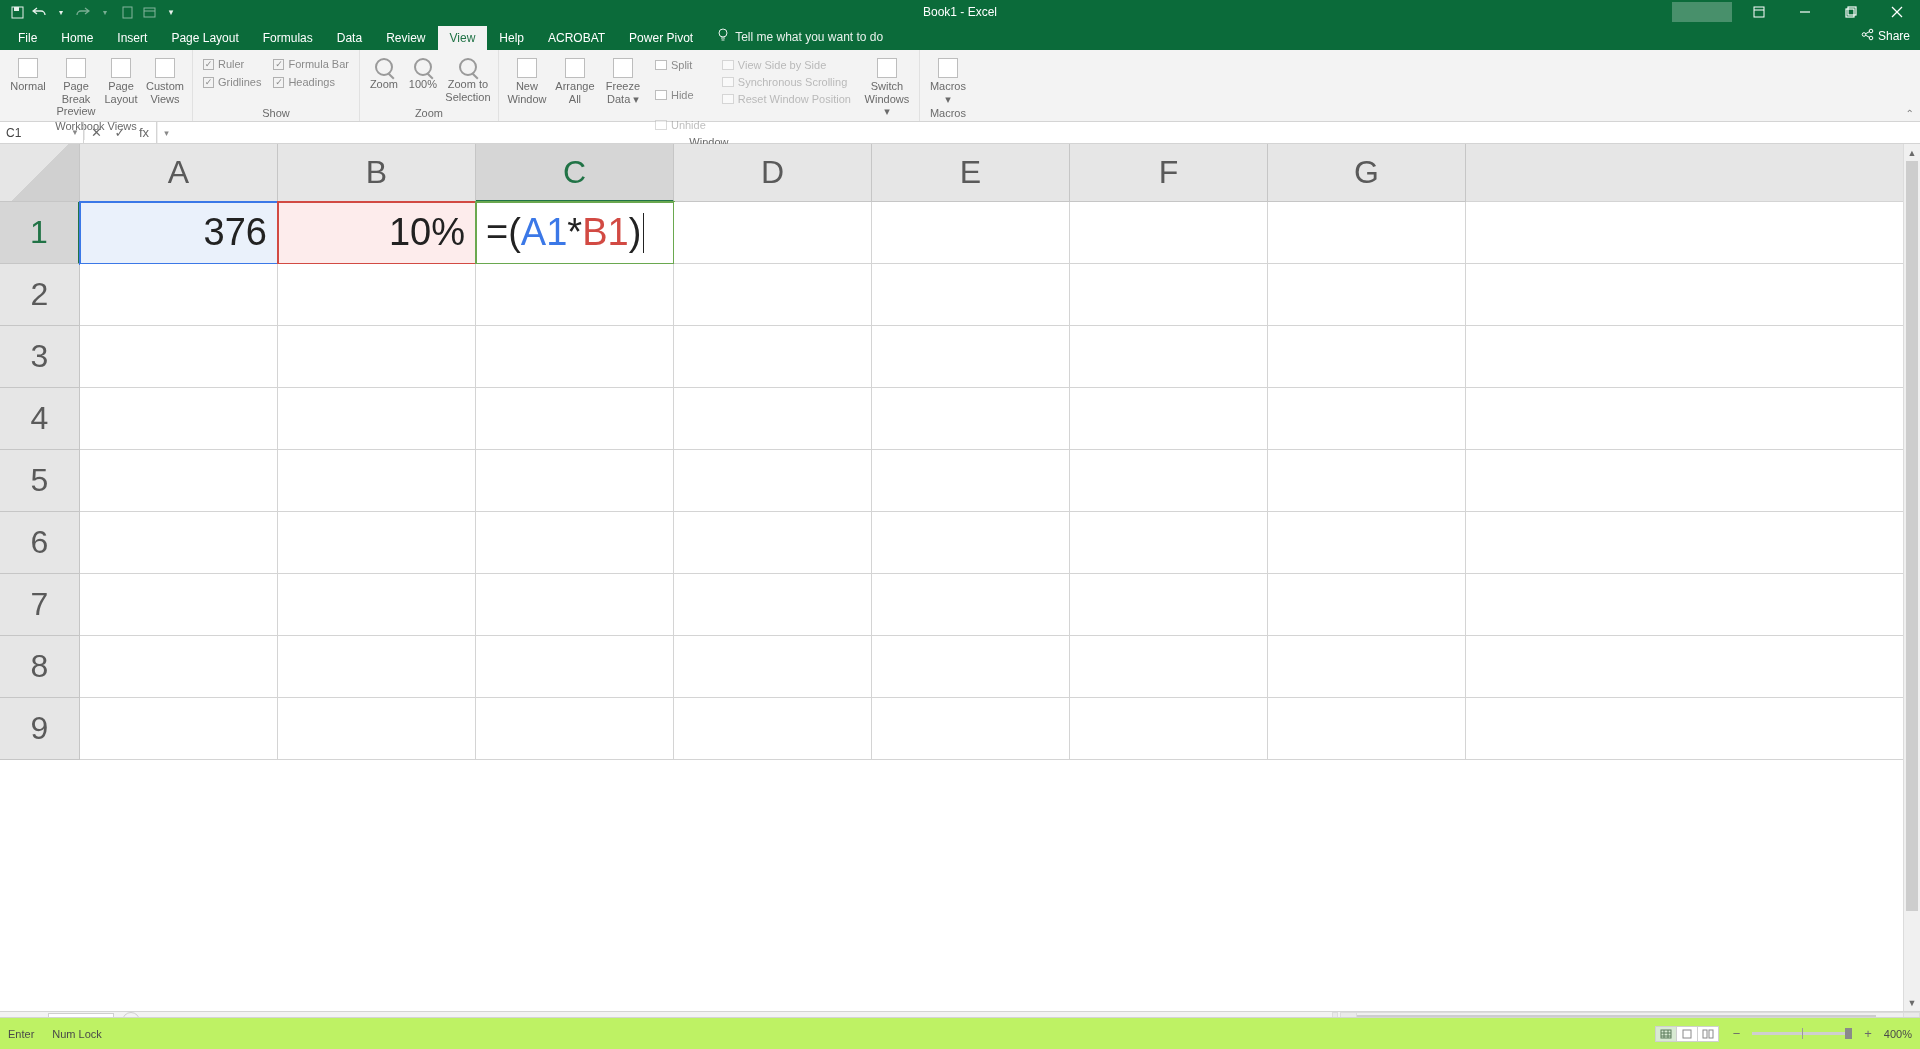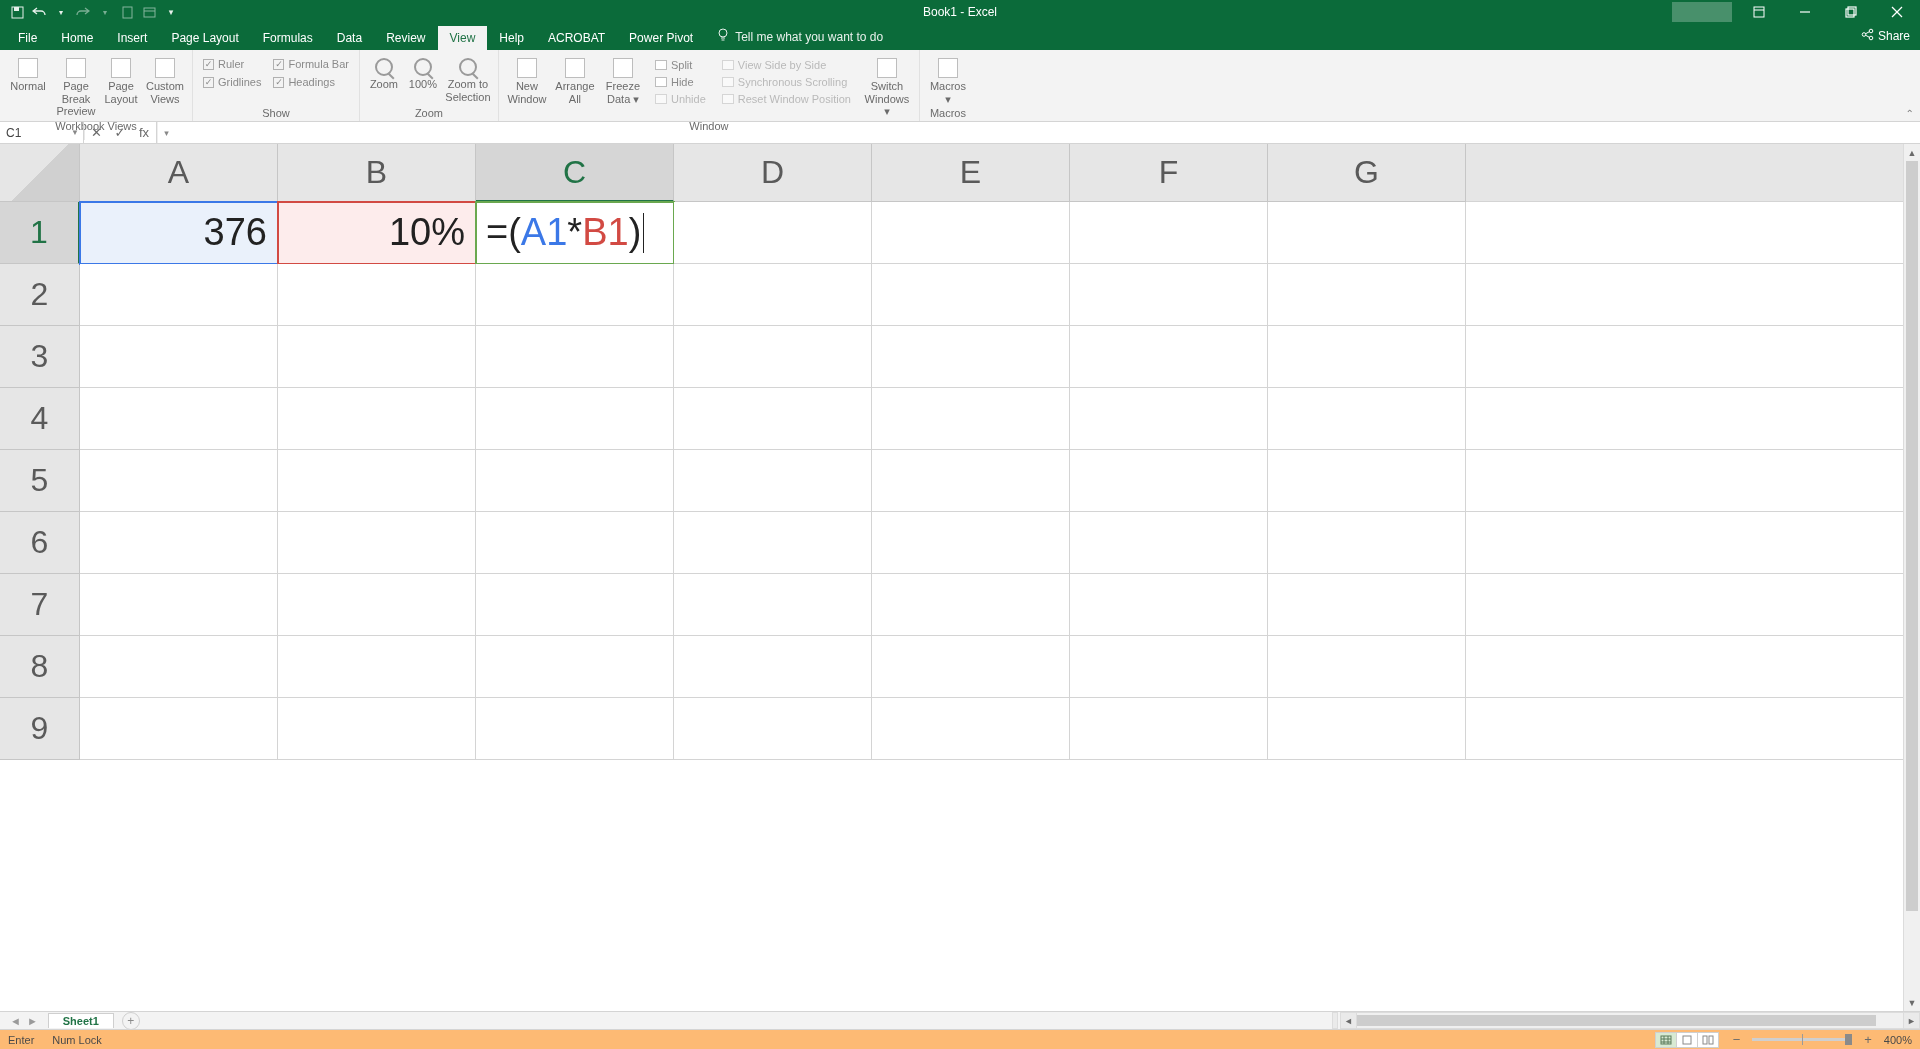--- a/index.html
+++ b/index.html
@@ -83,21 +83,21 @@
 .sheet-strip .nav { display: flex; gap: 6px; padding: 0 10px; color: #9a9a9a; }
 .sheet-strip .sheet-tab { background: #fff; border: 1px solid #cfcfcf; border-bottom: none; padding: 1px 14px; color: #217346; font-weight: 600; }
 .sheet-strip .add { width: 18px; height: 18px; border: 1px solid #cfcfcf; border-radius: 50%; display: flex; align-items: center; justify-content: center; margin-left: 8px; color: #8a8a8a; font-size: 12px; }
 .sheet-strip .hscroll { margin-left: auto; display: flex; align-items: center; width: 590px; }
 .sheet-strip .hscroll .harrow { width: 17px; height: 17px; background: #eaeaea; display: flex; align-items: center; justify-content: center; font-size: 9px; color: #6a6a6a; border: 1px solid #dcdcdc; }
 .sheet-strip .hscroll .htrack { flex: 1; height: 17px; background: #f0f0f0; border-top: 1px solid #dcdcdc; border-bottom: 1px solid #dcdcdc; position: relative; }
 .sheet-strip .hscroll .hthumb { position: absolute; left: 0; top: 2px; bottom: 2px; width: 95%; background: #cdcdcd; }
 .sheet-strip .split-handle { width: 6px; height: 17px; background: #eaeaea; border: 1px solid #dcdcdc; margin: 0 2px; }
 
 
-.statusbar { position: absolute; bottom: 0; left: 0; right: 0; height: 20px; background: #fdba74; border-top: 1px solid #d4d4d4; display: flex; align-items: center; font-size: 11px; color: #4a4a4a; padding: 5px 8px; }
+.statusbar { position: absolute; bottom: 0; left: 0; right: 0; height: 32px; background: #bef264; border-top: 1px solid #d4d4d4; display: flex; align-items: center; font-size: 11px; color: #4a4a4a; padding: 5px 8px; }
 .statusbar .spacer { flex: 1; }
 .statusbar .view-btns { display: flex; gap: 0; margin-right: 10px; }
 .statusbar .view-btns .vb { width: 22px; height: 16px; border: 1px solid #cfcfcf; background: #fff; margin-left: -1px; display: flex; align-items: center; justify-content: center; }
 .statusbar .view-btns .vb.active { background: #d8ead3; }
 .statusbar .zoom-slider { width: 100px; height: 3px; background: #cfcfcf; position: relative; margin: 0 8px; }
 .statusbar .zoom-slider::before { content: ""; position: absolute; left: 50%; top: -4px; width: 1px; height: 11px; background: #9a9a9a; }
 .statusbar .zoom-slider .knob { position: absolute; right: 0; top: -4px; width: 7px; height: 11px; background: #8a8a8a; }
 .statusbar .zminus, .statusbar .zplus { font-size: 13px; color: #6a6a6a; padding: 0 4px; }
 </style>
 </head>
@@ -279,21 +279,21 @@
       <div class="big-btn" style="width:44px">
           <div class="ico"></div>
           <span style="white-space:pre-line">Arrange
 All</span>
         </div>
       <div class="big-btn" style="width:44px">
           <div class="ico"></div>
           <span style="white-space:pre-line">Freeze
 Data ▾</span>
         </div>
-      <div class="chk-col" style="gap:3px">
+      <div class="chk-col" style="gap:16px">
         <div class="small-row">
             <span class="ico-s"></span>
             <span>Split</span>
           </div>
         <div class="small-row">
             <span class="ico-s"></span>
             <span>Hide</span>
           </div>
         <div class="small-row" style="opacity:.55">
             <span class="ico-s"></span>

